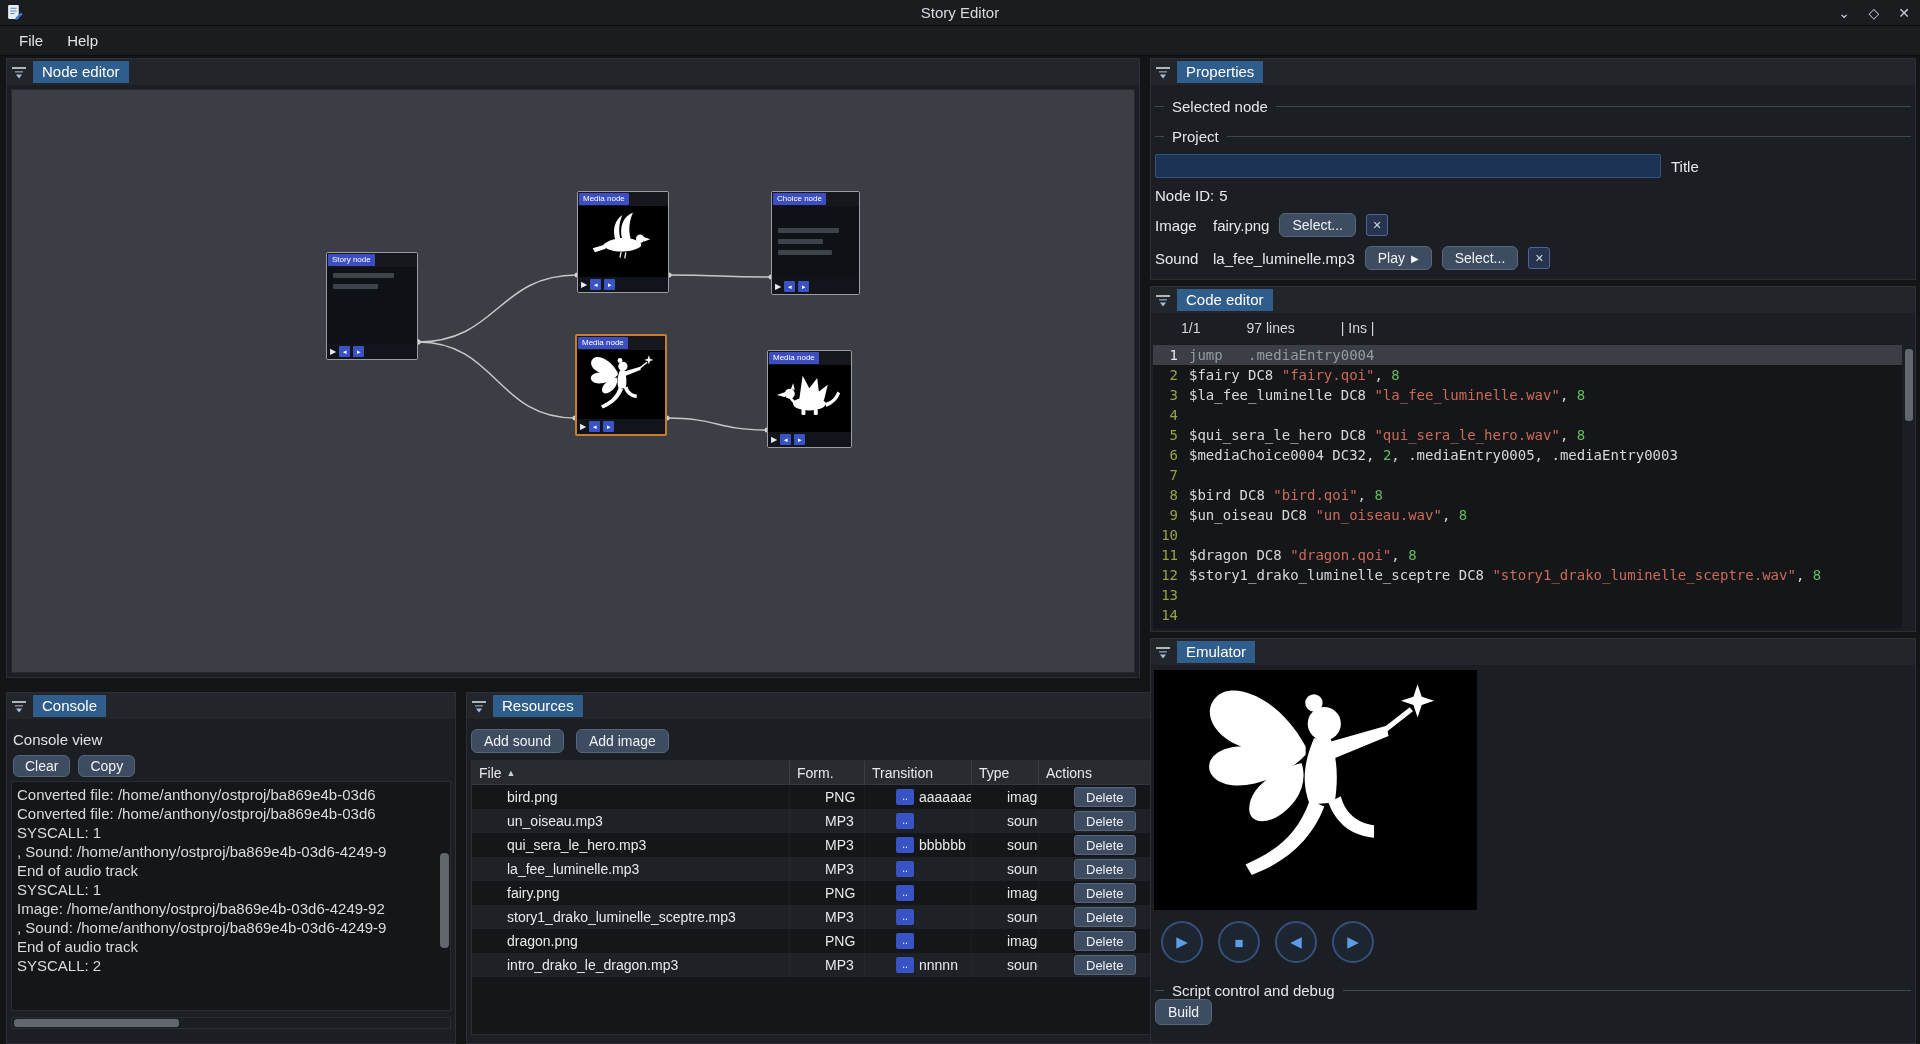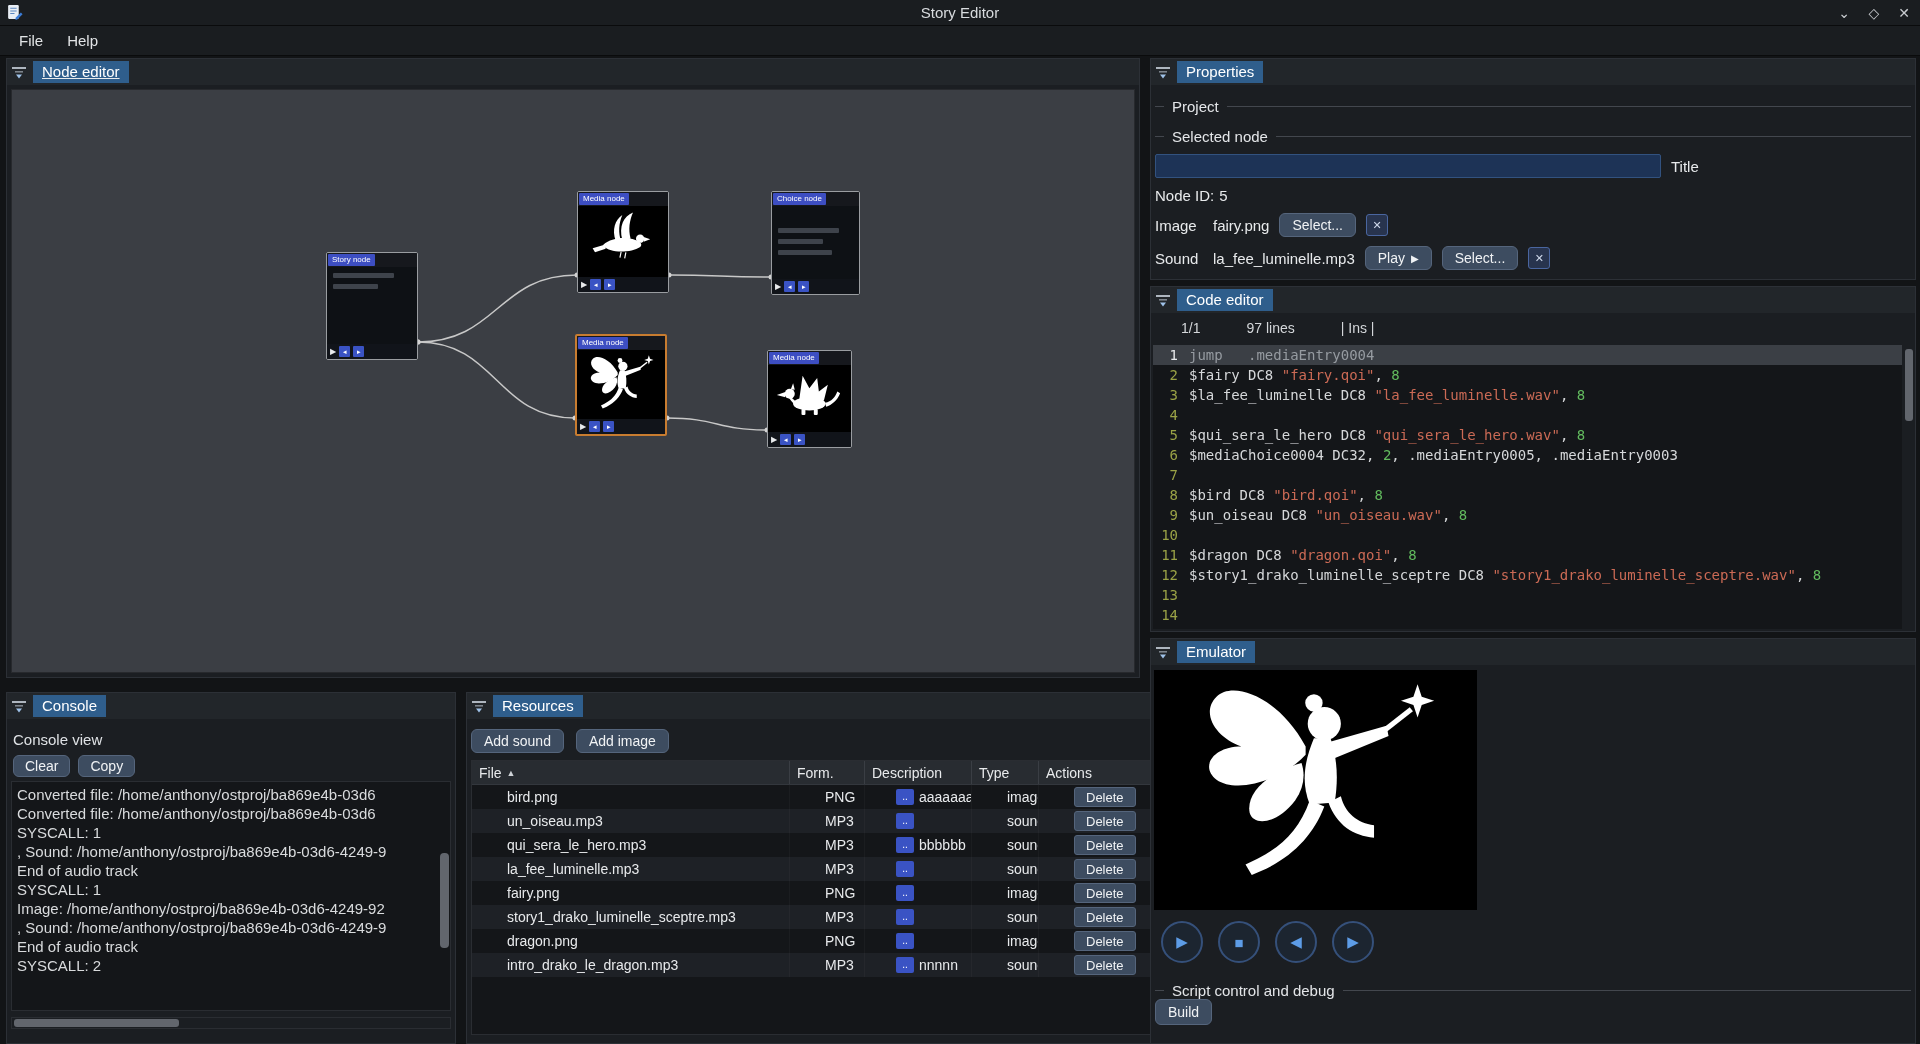--- a/index.html
+++ b/index.html
@@ -15,21 +15,21 @@
   .win-btn { width:16px; text-align:center; }
   .menubar { position:absolute; top:26px; left:0; width:100%; height:30px; background:var(--titlebar-bg); display:flex; align-items:center; gap:2px; padding-left:8px; border-bottom:1px solid #0a0b0c; z-index:20; }
   .menu-item { padding:4px 11px; color:#e2e4e6; }
 
   
   .panel { position:absolute; background:var(--panel-bg); border:1px solid var(--panel-border); }
   .panel-header { height:26px; display:flex; align-items:center; gap:6px; padding:0 4px; background:var(--header-bg); }
   .dock-icon { width:16px; height:16px; display:inline-flex; flex:none; }
   .panel-title { background:var(--accent); color:#fff; padding:2px 9px 3px; font-size:15px; white-space:nowrap; }
 
-  .p-node      { left:6px;    top:58px;  width:1134px; height:620px;text-decoration:underline; }
+  .p-node      { left:6px;    top:58px;  width:1134px; height:620px; }
   .p-console   { left:6px;    top:692px; width:450px;  height:352px; }
   .p-resources { left:466px;  top:692px; width:777px;  height:352px; }
   .p-props     { left:1150px; top:58px;  width:766px;  height:222px; }
   .p-code      { left:1150px; top:286px; width:766px;  height:346px; }
   .p-emulator  { left:1150px; top:638px; width:766px;  height:406px; }
 
   
   .canvas { position:absolute; left:4px; right:4px; top:30px; bottom:4px; background:var(--canvas-bg); border:1px solid #27292d; overflow:hidden; }
   .edges { position:absolute; inset:0; width:100%; height:100%; }
   .edge-path { fill:none; stroke:var(--edge); stroke-width:1.5px; }
@@ -323,21 +323,21 @@
     <div class="res-table">
       <div class="res-head">
         <div>
             <span>File</span>
             <span class="sort">▲</span>
           </div>
         <div>
             <span>Form.</span>
           </div>
         <div>
-            <span>Description</span>
+            <span>Transition</span>
           </div>
         <div>
             <span>Type</span>
           </div>
         <div>
             <span>Actions</span>
           </div>
       </div>
       <div>
           <div class="res-row">
@@ -444,24 +444,24 @@
   <section class="panel p-props">
     <header class="panel-header">
       <span class="dock-icon">
           <svg viewBox="0 0 16 16">
             <use href="#sym-dock"></use>
           </svg>
         </span>
       <span class="panel-title">Properties</span>
     </header>
     <div class="group-title">
+        <span>Selected node</span>
+      </div>
+    <div class="group-title">
         <span>Project</span>
-      </div>
-    <div class="group-title">
-        <span>Selected node</span>
       </div>
     <div class="prop-row">
       <input class="text-input" value="" style="">
       <span class="prop-label">Title</span>
     </div>
     <div class="prop-row tight">
       <span>Node ID:</span>
       <span>5</span>
     </div>
     <div class="prop-row">

